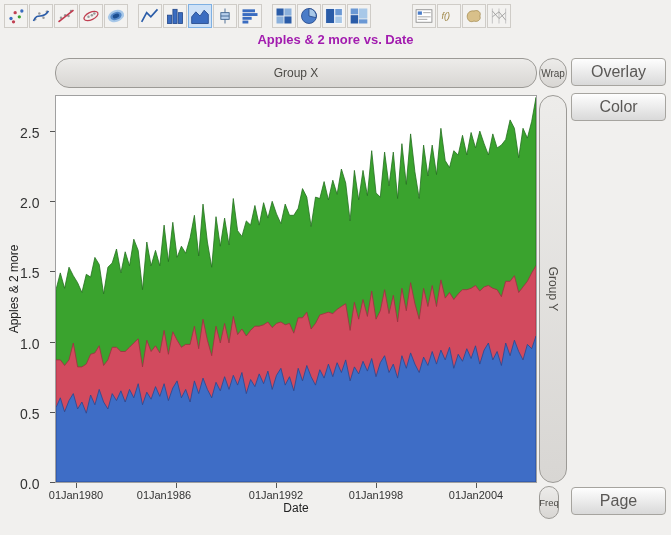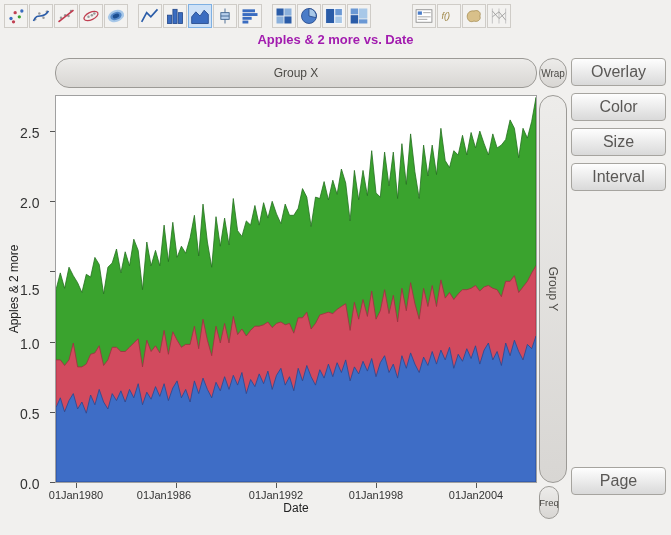--- a/index.html
+++ b/index.html
@@ -20,21 +20,21 @@
   .dropzone{position:absolute;background:linear-gradient(#edecea,#d8d6d3);border:1px solid #9c9a96;border-radius:14px;color:#4c4a46;display:flex;align-items:center;justify-content:center;font-size:12px;box-sizing:border-box;cursor:pointer;}
   .zone-groupx{left:55px;top:58px;width:482px;height:30px;}
   .zone-wrap{left:539px;top:58px;width:28px;height:30px;font-size:10px;}
   .zone-groupy{left:539px;top:95px;width:28px;height:388px;}
   .zone-groupy span{transform:rotate(90deg);white-space:nowrap;font-size:12px;}
   .zone-freq{left:539px;top:486px;width:20px;height:33px;font-size:9.5px;}
   .zone-mapshape{left:3px;top:486px;width:48px;height:33px;flex-direction:column;line-height:1.15;font-size:11px;}
 
   
   .btn{position:absolute;left:571px;width:95px;height:28px;background:linear-gradient(#fefefe,#d9d9d9);border:1px solid #a6a49f;border-radius:4px;color:#5a5856;font-size:16px;display:flex;align-items:center;justify-content:center;cursor:pointer;box-sizing:border-box;}
-  #btn-overlay{top:58px;} #btn-color{top:93px;} #btn-size{top:128px;} #btn-interval{top:163px;} #btn-page{top:467px;}
+  #btn-overlay{top:58px;} #btn-color{top:93px;} #btn-size{top:128px;} #btn-interval{top:163px;} #btn-page{top:487px;}
 
   
   .plot{position:absolute;left:55px;top:95px;width:482px;height:388px;background:#fff;border:1px solid #a0a0a0;box-sizing:border-box;overflow:hidden;}
   .plot svg{display:block;}
 
   
   .ylabel{position:absolute;left:14px;top:289px;transform:translate(-50%,-50%) rotate(-90deg);white-space:nowrap;font-size:12px;color:#222;}
   .xlabel{position:absolute;left:55px;top:501px;width:482px;text-align:center;font-size:12px;color:#222;}
   .ytick-label{position:absolute;width:30px;text-align:left;font-size:14px;color:#333;}
   .xtick-label{position:absolute;width:72px;text-align:center;font-size:11px;color:#333;}
@@ -200,22 +200,20 @@
     </div>
   <div class="dropzone zone-groupy">
       <span>Group Y</span>
     </div>
   <div class="dropzone zone-freq">
       <span>Freq</span>
     </div>
 
   <button class="btn" id="btn-overlay">Overlay</button>
   <button class="btn" id="btn-color">Color</button>
-  <button class="btn" id="btn-size">Size</button>
-  <button class="btn" id="btn-interval">Interval</button>
   <button class="btn" id="btn-page">Page</button>
 
 
   <div class="plot">
     <svg id="chart-svg" width="480" height="386" viewBox="0 0 480 386">
         <path d="M0,386.0L0.0,193.7L4.3,176.9L8.6,192.3L13.0,171.2L17.3,179.7L21.6,186.7L25.9,196.5L30.3,178.3L34.6,181.1L38.9,161.4L43.2,168.4L47.6,197.9L51.9,171.2L56.2,167.0L60.5,153.0L64.9,176.9L69.2,155.8L73.5,169.8L77.8,143.2L82.2,154.4L86.5,193.7L90.8,146.0L95.1,169.8L99.5,154.4L103.8,169.8L108.1,129.1L112.4,165.6L116.8,126.3L121.1,161.4L125.4,150.2L129.7,157.2L134.1,141.8L138.4,119.3L142.7,160.0L147.0,108.1L151.4,146.0L155.7,171.2L160.0,120.7L164.3,150.2L168.6,122.1L173.0,148.8L177.3,102.5L181.6,134.7L185.9,140.4L190.3,124.9L194.6,129.1L198.9,109.5L203.2,129.1L207.6,106.7L211.9,122.1L216.2,105.3L220.5,117.9L224.9,127.7L229.2,108.1L233.5,119.3L237.8,119.3L242.2,112.3L246.5,92.6L250.8,101.1L255.1,130.5L259.5,101.1L263.8,102.5L268.1,85.6L272.4,103.9L276.8,84.2L281.1,98.3L285.4,73.0L289.7,87.0L294.1,124.9L298.4,74.4L302.7,103.9L307.0,74.4L311.4,99.7L315.7,54.7L320.0,96.9L324.3,101.1L328.6,56.1L333.0,89.8L337.3,56.1L341.6,102.5L345.9,47.7L350.3,88.4L354.6,37.9L358.9,75.8L363.2,102.5L367.6,49.1L371.9,80.0L376.2,49.1L380.5,78.6L384.9,32.3L389.2,64.6L393.5,71.6L397.8,54.7L402.2,59.0L406.5,39.3L410.8,59.0L415.1,36.5L419.5,51.9L423.8,35.1L428.1,47.7L432.4,59.0L436.8,37.9L441.1,51.9L445.4,49.1L449.7,43.5L454.1,23.9L458.4,32.3L462.7,61.8L467.0,32.3L471.4,42.1L475.7,25.3L480.0,1.4L480,386.0Z" fill="#3aa32e" stroke="#257020" stroke-width="0.8"></path>
         <path d="M0,386.0L0.0,263.9L4.3,263.9L8.6,269.5L13.0,263.9L17.3,247.0L21.6,270.9L25.9,270.9L30.3,268.1L34.6,258.3L38.9,256.9L43.2,249.8L47.6,269.5L51.9,263.9L56.2,251.3L60.5,251.3L64.9,255.5L69.2,255.5L73.5,251.3L77.8,247.0L82.2,242.8L86.5,270.9L90.8,244.2L95.1,255.5L99.5,249.8L103.8,256.9L108.1,234.4L112.4,258.3L116.8,235.8L121.1,244.2L125.4,251.3L129.7,248.4L134.1,248.4L138.4,230.2L142.7,252.7L147.0,223.2L151.4,244.2L155.7,259.7L160.0,230.2L164.3,247.0L168.6,227.4L173.0,247.0L177.3,220.4L181.6,238.6L185.9,233.0L190.3,240.0L194.6,234.4L198.9,230.2L203.2,230.2L207.6,228.8L211.9,226.0L216.2,231.6L220.5,227.4L224.9,226.0L229.2,228.8L233.5,227.4L237.8,237.2L242.2,221.8L246.5,221.8L250.8,216.2L255.1,233.0L259.5,227.4L263.8,219.0L268.1,217.6L272.4,216.2L276.8,217.6L281.1,213.4L285.4,210.5L289.7,207.7L294.1,234.4L298.4,206.3L302.7,223.2L307.0,203.5L311.4,220.4L315.7,195.1L320.0,223.2L324.3,214.8L328.6,193.7L333.0,217.6L337.3,199.3L341.6,226.0L345.9,192.3L350.3,214.8L354.6,186.7L358.9,207.7L363.2,223.2L367.6,192.3L371.9,210.5L376.2,189.5L380.5,210.5L384.9,183.9L389.2,202.1L393.5,196.5L397.8,203.5L402.2,197.9L406.5,193.7L410.8,193.7L415.1,192.3L419.5,189.5L423.8,195.1L428.1,190.9L432.4,189.5L436.8,192.3L441.1,193.7L445.4,200.7L449.7,185.3L454.1,185.3L458.4,179.7L462.7,196.5L467.0,190.9L471.4,185.3L475.7,176.9L480.0,169.8L480,386.0Z" fill="#d24a5e" stroke="#9e2f42" stroke-width="0.8"></path>
         <path d="M0,386.0L0.0,311.6L4.3,301.8L8.6,315.8L13.0,304.6L17.3,297.6L21.6,313.0L25.9,306.0L30.3,317.2L34.6,299.0L38.9,308.8L43.2,293.4L47.6,306.0L51.9,313.0L56.2,297.6L60.5,304.6L64.9,294.8L69.2,306.0L73.5,293.4L77.8,301.8L82.2,287.7L86.5,308.8L90.8,296.2L95.1,303.2L99.5,290.6L103.8,300.4L108.1,287.7L112.4,304.6L116.8,292.0L121.1,284.9L125.4,301.8L129.7,293.4L134.1,306.0L138.4,284.9L142.7,297.6L147.0,282.1L151.4,293.4L155.7,301.8L160.0,286.3L164.3,294.8L168.6,280.7L173.0,293.4L177.3,279.3L181.6,289.1L185.9,276.5L190.3,297.6L194.6,283.5L198.9,290.6L203.2,277.9L207.6,287.7L211.9,275.1L216.2,293.4L220.5,279.3L224.9,272.3L229.2,289.1L233.5,280.7L237.8,294.8L242.2,272.3L246.5,284.9L250.8,269.5L255.1,280.7L259.5,289.1L263.8,273.7L268.1,282.1L272.4,268.1L276.8,280.7L281.1,266.7L285.4,276.5L289.7,263.9L294.1,284.9L298.4,270.9L302.7,277.9L307.0,265.3L311.4,275.1L315.7,262.5L320.0,280.7L324.3,266.7L328.6,259.7L333.0,276.5L337.3,268.1L341.6,282.1L345.9,259.7L350.3,272.3L354.6,256.9L358.9,268.1L363.2,276.5L367.6,261.1L371.9,269.5L376.2,255.5L380.5,268.1L384.9,254.1L389.2,263.9L393.5,251.3L397.8,272.3L402.2,258.3L406.5,265.3L410.8,252.7L415.1,262.5L419.5,249.8L423.8,268.1L428.1,254.1L432.4,247.0L436.8,263.9L441.1,255.5L445.4,269.5L449.7,247.0L454.1,259.7L458.4,244.2L462.7,255.5L467.0,263.9L471.4,248.4L475.7,252.7L480.0,240.0L480,386.0Z" fill="#3e6dc6" stroke="#27478f" stroke-width="0.8"></path>
       </svg>
   </div>
@@ -223,21 +221,21 @@
   <div class="ylabel">Apples &amp; 2 more</div>
   <div class="xlabel">Date</div>
   <div id="axis-layer">
       <div class="tick-mark" style="left: 50px; top: 482px; width: 5px; height: 1px; position: absolute;"></div>
       <div class="ytick-label" style="left: 20px; top: 476px; position: absolute;">0.0</div>
       <div class="tick-mark" style="left: 50px; top: 411.818px; width: 5px; height: 1px; position: absolute;"></div>
       <div class="ytick-label" style="left: 20px; top: 405.818px; position: absolute;">0.5</div>
       <div class="tick-mark" style="left: 50px; top: 341.636px; width: 5px; height: 1px; position: absolute;"></div>
       <div class="ytick-label" style="left: 20px; top: 335.636px; position: absolute;">1.0</div>
       <div class="tick-mark" style="left: 50px; top: 271.455px; width: 5px; height: 1px; position: absolute;"></div>
-      <div class="ytick-label" style="left: 20px; top: 265.455px; position: absolute; margin-top: 17px;">1.5</div>
+      <div class="ytick-label" style="left: 20px; top: 265.455px; position: absolute;">1.5</div>
       <div class="tick-mark" style="left: 50px; top: 201.273px; width: 5px; height: 1px; position: absolute;"></div>
       <div class="ytick-label" style="left: 20px; top: 195.273px; position: absolute;">2.0</div>
       <div class="tick-mark" style="left: 50px; top: 131.091px; width: 5px; height: 1px; position: absolute;"></div>
       <div class="ytick-label" style="left: 20px; top: 125.091px; position: absolute;">2.5</div>
       <div class="tick-mark" style="left: 76px; top: 483px; width: 1px; height: 5px; position: absolute;"></div>
       <div class="xtick-label" style="left: 40px; top: 489px; position: absolute;">01Jan1980</div>
       <div class="tick-mark" style="left: 176px; top: 483px; width: 1px; height: 5px; position: absolute;"></div>
       <div class="xtick-label" style="left: 128px; top: 489px; position: absolute;">01Jan1986</div>
       <div class="tick-mark" style="left: 276px; top: 483px; width: 1px; height: 5px; position: absolute;"></div>
       <div class="xtick-label" style="left: 240px; top: 489px; position: absolute;">01Jan1992</div>

